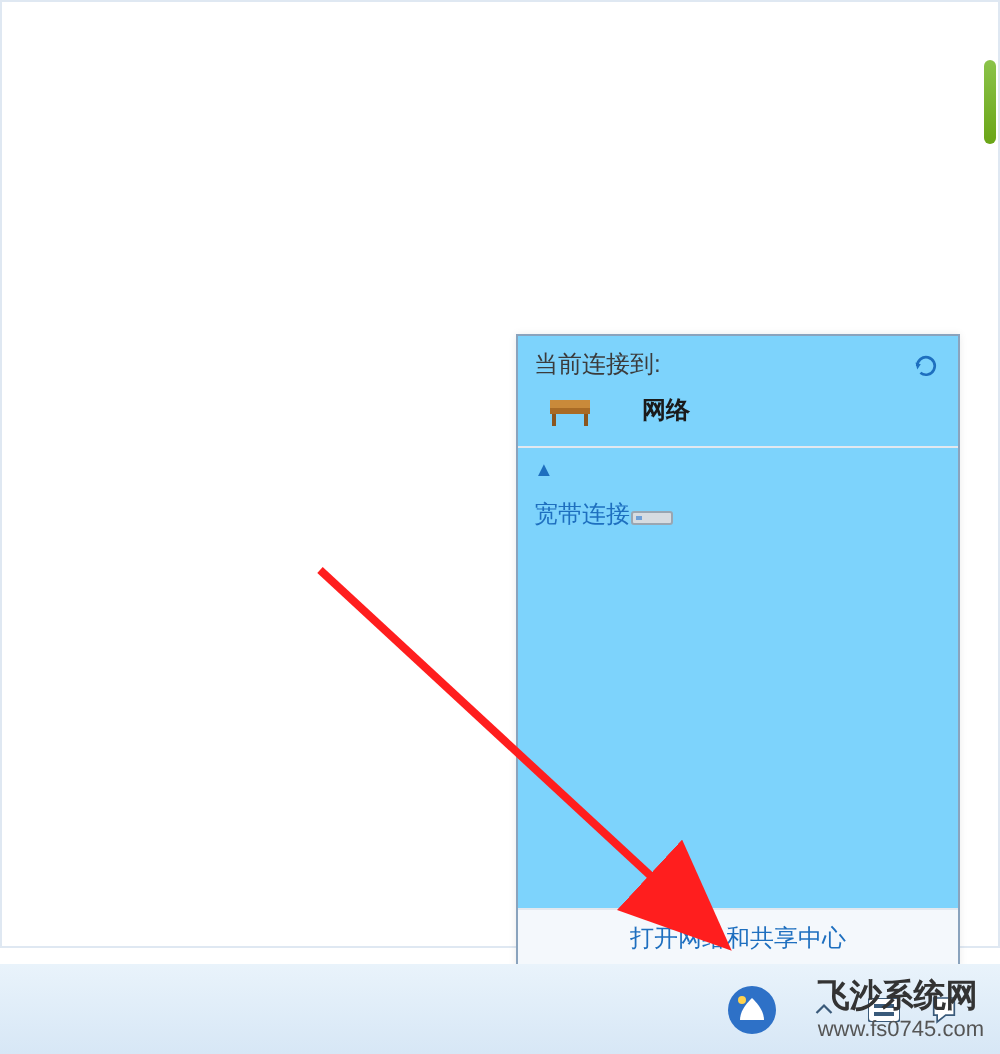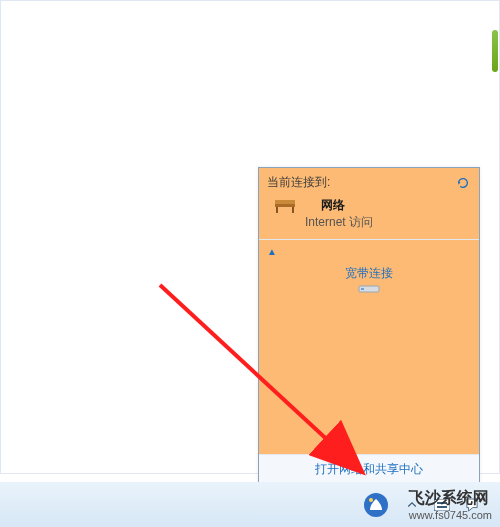--- a/index.html
+++ b/index.html
@@ -5,29 +5,29 @@
   html,body{margin:0;padding:0;width:500px;height:527px;font-family:"Microsoft YaHei","Segoe UI",Tahoma,sans-serif;font-size:12px;color:#222;background:#fff;overflow:hidden;}
   
   .edge-tick{position:absolute;right:2px;top:30px;width:6px;height:42px;background:linear-gradient(#8bc34a,#6aa517);border-radius:3px;}
   
   .desk{position:absolute;left:0;top:0;width:498px;height:472px;border:1px solid #dfe8f2;}
   
   .taskbar{position:absolute;left:0;top:482px;right:0;height:45px;background:linear-gradient(#e9f3fb,#d7e7f6);}
   .taskbar .tray{position:absolute;right:20px;top:0;height:100%;display:flex;align-items:center;gap:14px;color:#3a5a7a;}
   .tray-ico{width:16px;height:16px;display:inline-flex;align-items:center;justify-content:center;}
   
-  .panel{position:absolute;left:258px;top:167px;width:220px;height:316px;background:#fdba74;border:1px solid #8aa3bd;box-shadow:0 0 4px rgba(0,0,0,.08);display:flex;flex-direction:column;}
+  .panel{position:absolute;left:258px;top:167px;width:220px;height:316px;background:#7dd3fc;border:1px solid #8aa3bd;box-shadow:0 0 4px rgba(0,0,0,.08);display:flex;flex-direction:column;}
   .sec{padding:6px 8px 8px;border-bottom:1px solid #e2e8ef;}
   .sec-head{color:#3b3b3b;margin-bottom:4px;display:flex;align-items:center;justify-content:space-between;}
   .refresh{width:16px;height:16px;display:inline-flex;align-items:center;justify-content:center;color:#1e6fbf;}
   .net-row{display:flex;gap:8px;align-items:flex-start;padding:2px 2px 0 6px;}
   .bench{width:24px;height:18px;}
   .net-name{font-weight:600;color:#1a1a1a;padding-left:16px;}
   .net-sub{color:#555;}
-  .dial-row{display:flex;align-items:center;justify-content:flex-start;padding-top:4px;flex-direction:column;}
+  .dial-row{display:flex;align-items:center;justify-content:flex-start;padding-top:4px;}
   .dial-link{color:#1e6fbf;cursor:pointer;}
   .modem{width:22px;height:12px;}
   .panel .spacer{flex:1;}
   .panel .footer{border-top:1px solid #e2e8ef;background:#f4f8fc;text-align:center;padding:6px 0;}
   .footer a{color:#1e6fbf;text-decoration:none;cursor:pointer;}
   .collapse-caret{color:#1e6fbf;font-size:10px;}
   
   .arrow{position:absolute;left:0;top:0;pointer-events:none;}
   
   .wm{position:absolute;right:8px;bottom:6px;display:flex;align-items:center;gap:20px;font-size:16px;color:#333;font-weight:600;}
@@ -53,21 +53,20 @@
     </div>
     <div class="net-row">
       <svg class="bench" viewBox="0 0 24 18">
         <rect x="2" y="3" width="20" height="4" fill="#c98a3a"></rect>
         <rect x="2" y="7" width="20" height="3" fill="#a96b25"></rect>
         <rect x="3" y="10" width="2" height="6" fill="#8a5620"></rect>
         <rect x="19" y="10" width="2" height="6" fill="#8a5620"></rect>
       </svg>
       <div>
         <div class="net-name">网络</div>
-        <div class="net-sub">Internet 访问</div>
       </div>
     </div>
   </div>
 
   <div class="sec" style="border-bottom:none;">
     <div class="sec-head">
       <span class="collapse-caret">▲</span>
     </div>
     <div class="dial-row">
       <span class="dial-link">宽带连接</span>

